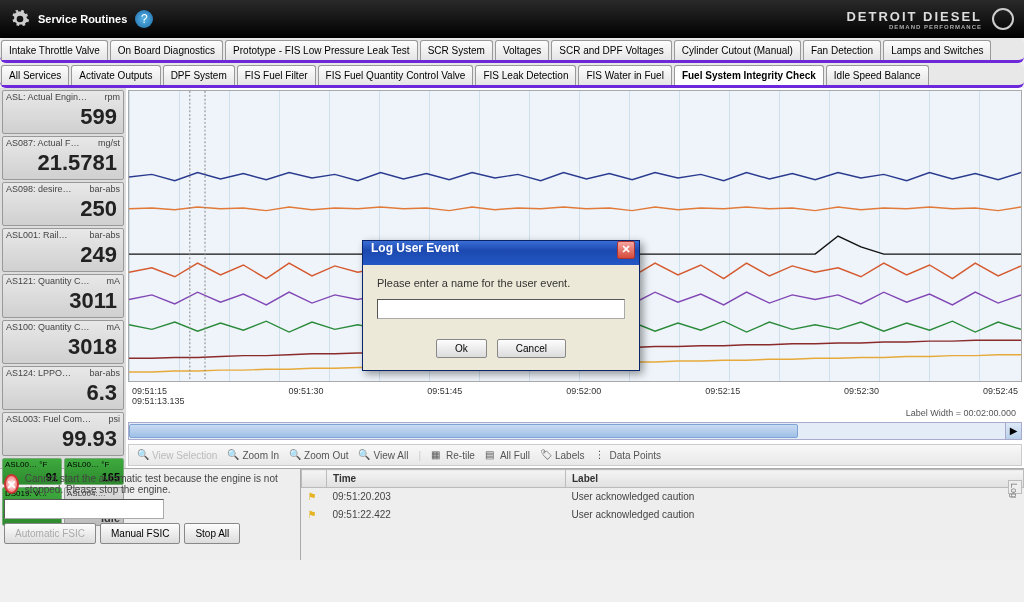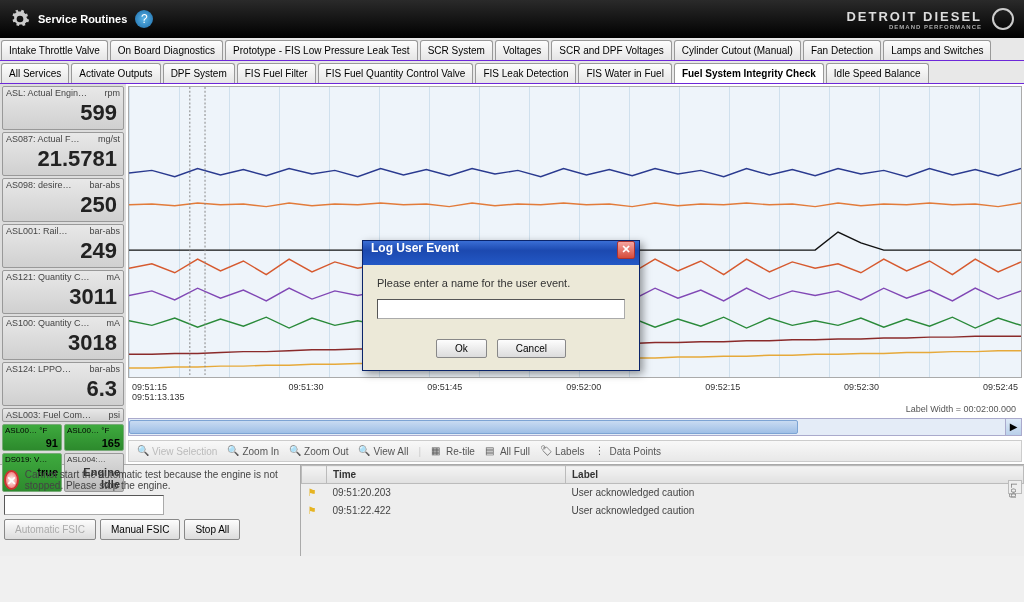--- a/index.html
+++ b/index.html
@@ -6,21 +6,21 @@
 body { width: 1024px; height: 602px; background: #f0f0f0; overflow: hidden; position: relative; }
 
 .topbar { height: 38px; background: linear-gradient(#2a2a2a,#000); color: #fff; display: flex; align-items: center; padding: 0 10px; }
 .topbar .title { font-size: 11px; font-weight: bold; margin-left: 8px; }
 .topbar .gear { width: 20px; height: 20px; }
 .topbar .help { width: 18px; height: 18px; border-radius: 50%; background: radial-gradient(#5bb5e8,#1a6aa8); color:#fff; font-size:12px; text-align:center; line-height:18px; margin-left:8px;}
 .topbar .brand { margin-left:auto; color:#ddd; font-size:13px; letter-spacing:2px; font-weight:bold;}
 .topbar .brandsub { font-size:6px; letter-spacing:1px; color:#aaa; display:block; text-align:right;}
 .topbar .logo { width:22px; height:22px; border:2px solid #ccc; border-radius:50%; margin-left:10px;}
 
-.tabs { display:flex; flex-wrap:wrap; background:#e8e8e8; border-bottom:1px solid #6d28d9; }
+.tabs { display:flex; flex-wrap:wrap; background:#e8e8e8; border-bottom:3px solid #6d28d9;border-radius:6px; }
 .tab { font-size:10px; padding:4px 7px; background:linear-gradient(#fdfdfd,#e5e5e5); border:1px solid #999; border-bottom:none; margin:2px 1px 0 1px; border-radius:3px 3px 0 0; cursor:pointer; white-space:nowrap; }
 .tab.active { background:#fff; font-weight:bold; }
 
 .main { display:flex; height: 380px; }
 .leftcol { width: 126px; background:#ddd; }
 .meter { border:1px solid #999; border-radius:2px; margin:2px; background:linear-gradient(#e8e8e8,#d0d0d0); }
 .meter .mhdr { display:flex; font-size:9px; color:#444; padding:1px 3px; }
 .meter .mhdr .unit { margin-left:auto; }
 .meter .mval { font-size:22px; font-weight:bold; text-align:right; padding:1px 6px 3px; color:#222; }
 .tinyrow { display:flex; margin:2px; gap:2px;}
@@ -155,20 +155,21 @@
           <span>AS124: LPPO…</span>
           <span class="unit">bar-abs</span>
         </div>
         <div class="mval">6.3</div>
       </div>
       <div class="meter">
         <div class="mhdr">
           <span>ASL003: Fuel Com…</span>
           <span class="unit">psi</span>
         </div>
+        <div class="mval">99.93</div>
       </div>
       <div class="tinyrow">
         <div class="tiny ">
           <div class="thdr">ASL00… °F</div>
           <div class="tval">91</div>
         </div>
         <div class="tiny ">
           <div class="thdr">ASL00… °F</div>
           <div class="tval">165</div>
         </div>

